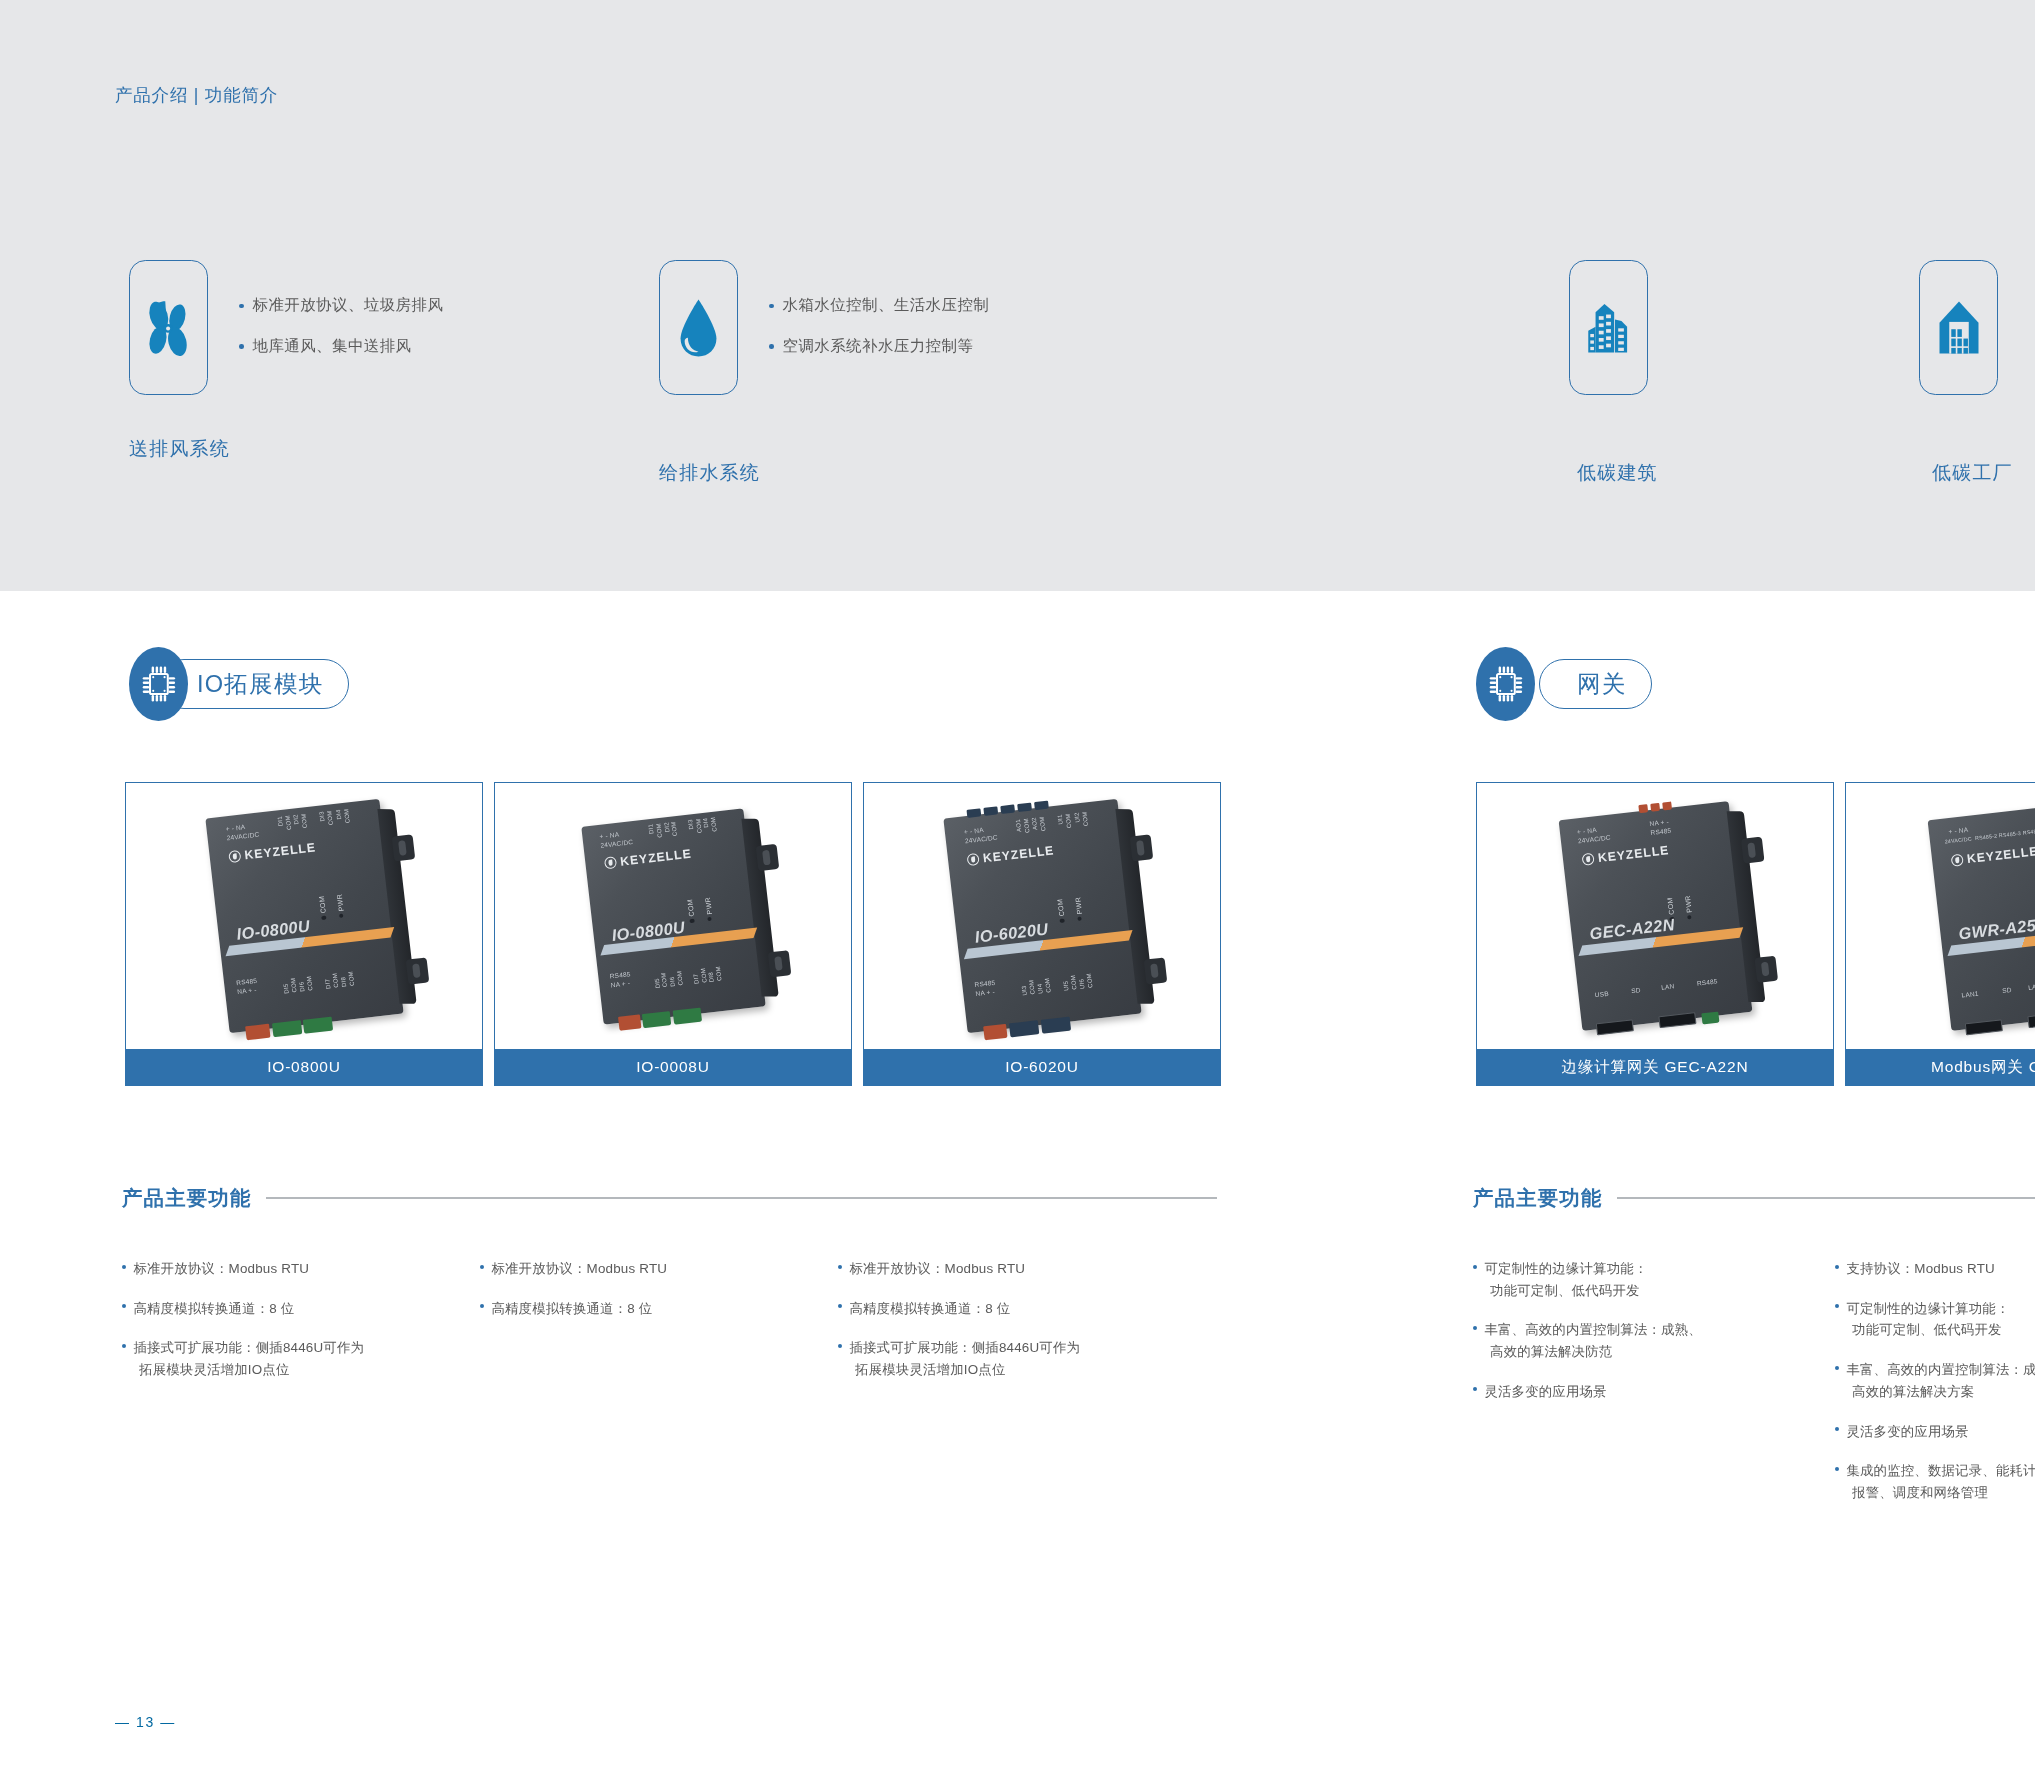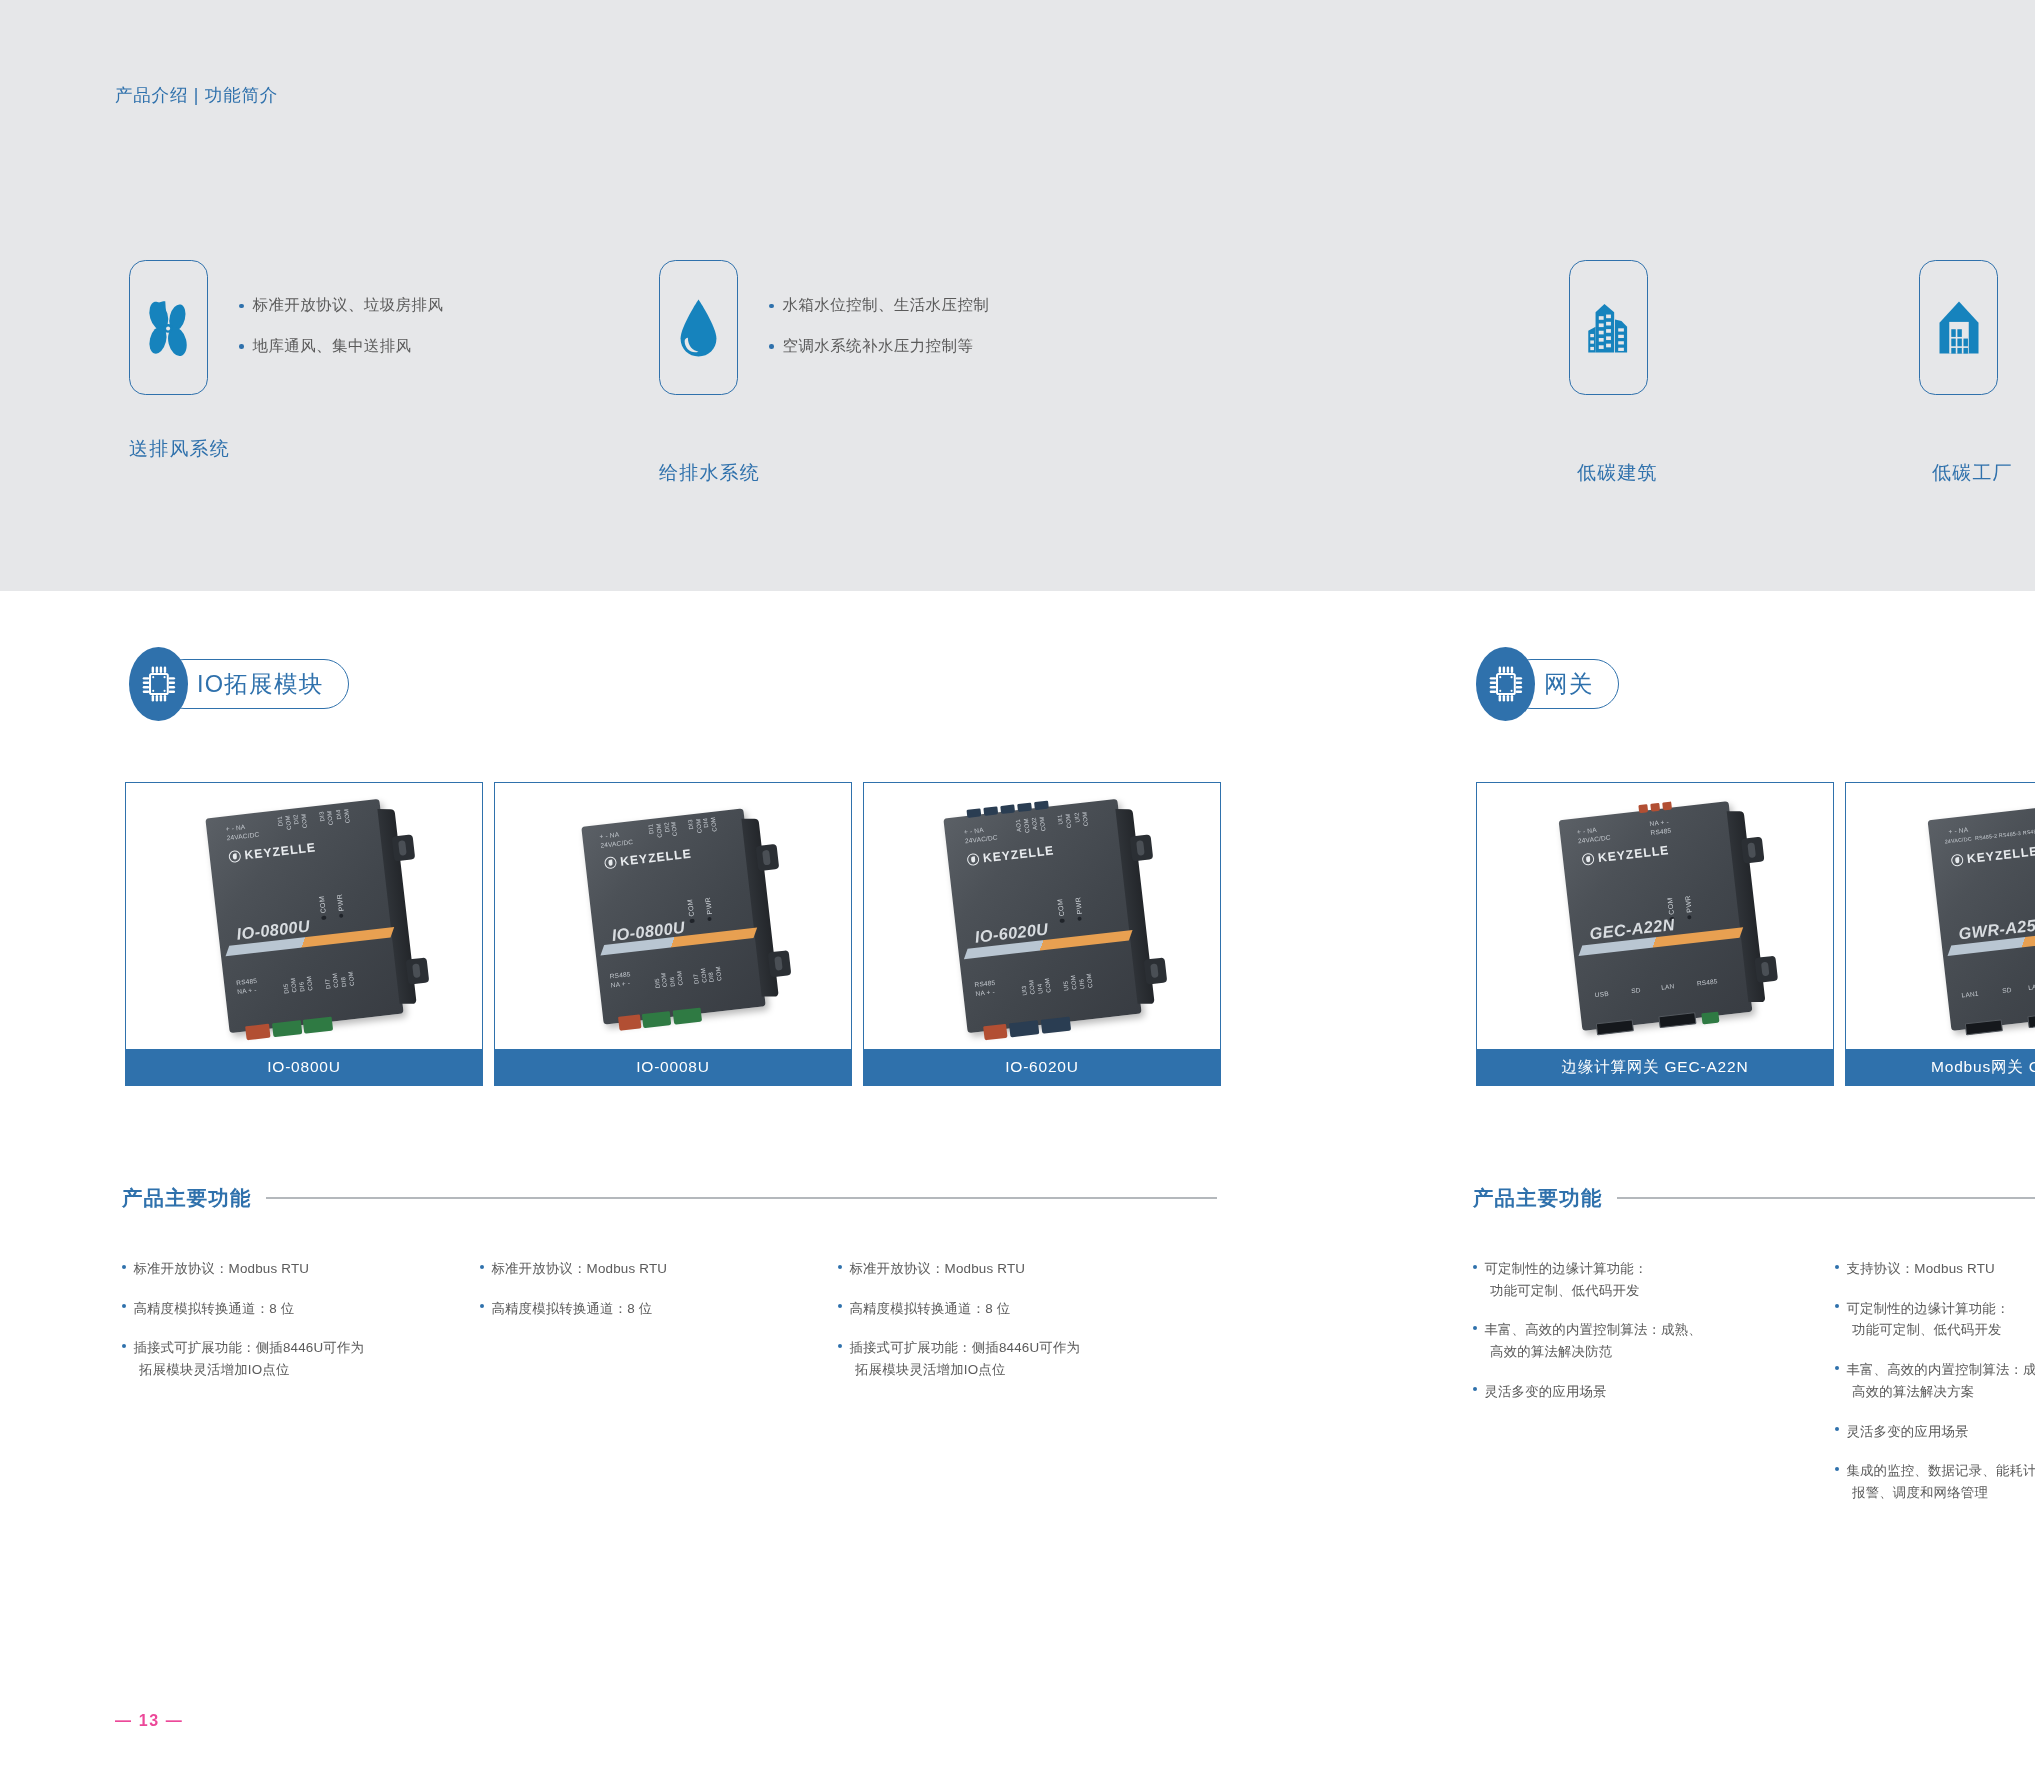--- a/index.html
+++ b/index.html
@@ -171,22 +171,22 @@
   .fitem { display: flex; align-items: flex-start; margin-bottom: 18px; }
   .fitem .dot2 {
     width: 4.1px; height: 4.1px; border-radius: 50%; background: #2f71ac;
     margin-right: 7.3px; margin-top: 6.5px; flex: 0 0 auto;
   }
   .ftext { font-size: 13.4px; color: #5a5a5a; line-height: 1.62; letter-spacing: 0.2px; }
   .ftext .l2 { display: block; padding-left: 5.7px; }
 
   
   .pg {
-    position: absolute; bottom: 61px; font-size: 16px; color: #ec4899;
-    letter-spacing: 1.6px; white-space: nowrap; font-weight: bold;
+    position: absolute; bottom: 61px; font-size: 14px; color: #0369a1;
+    letter-spacing: 1.6px; white-space: nowrap;
   }
   .pg.left { left: 115px; }
 </style>
 </head>
 <body>
 
 <div class="page">
 
   <div class="grey-band"></div>
 
@@ -327,21 +327,21 @@
               <circle cx="58" cy="64" r="2.6"></circle>
           </g>
         </svg>
       </span>
     </div>
     <div class="sec-pill">
       <span>IO拓展模块</span>
     </div>
   </div>
 
-  <div class="sec-head" style="left:1476px; top:647px;">
+  <div class="sec-head" style="left:1476px; top:647px;gap:33px;">
     <div class="sec-chip">
       <span>
         <svg width="35" height="38" viewBox="0 0 86 94">
           <g fill="#ffffff">
             <rect x="26" y="4" width="6" height="16" rx="3"></rect>
               <rect x="36" y="4" width="6" height="16" rx="3"></rect>
             <rect x="46" y="4" width="6" height="16" rx="3"></rect>
               <rect x="56" y="4" width="6" height="16" rx="3"></rect>
             <rect x="26" y="74" width="6" height="16" rx="3"></rect>
               <rect x="36" y="74" width="6" height="16" rx="3"></rect>

